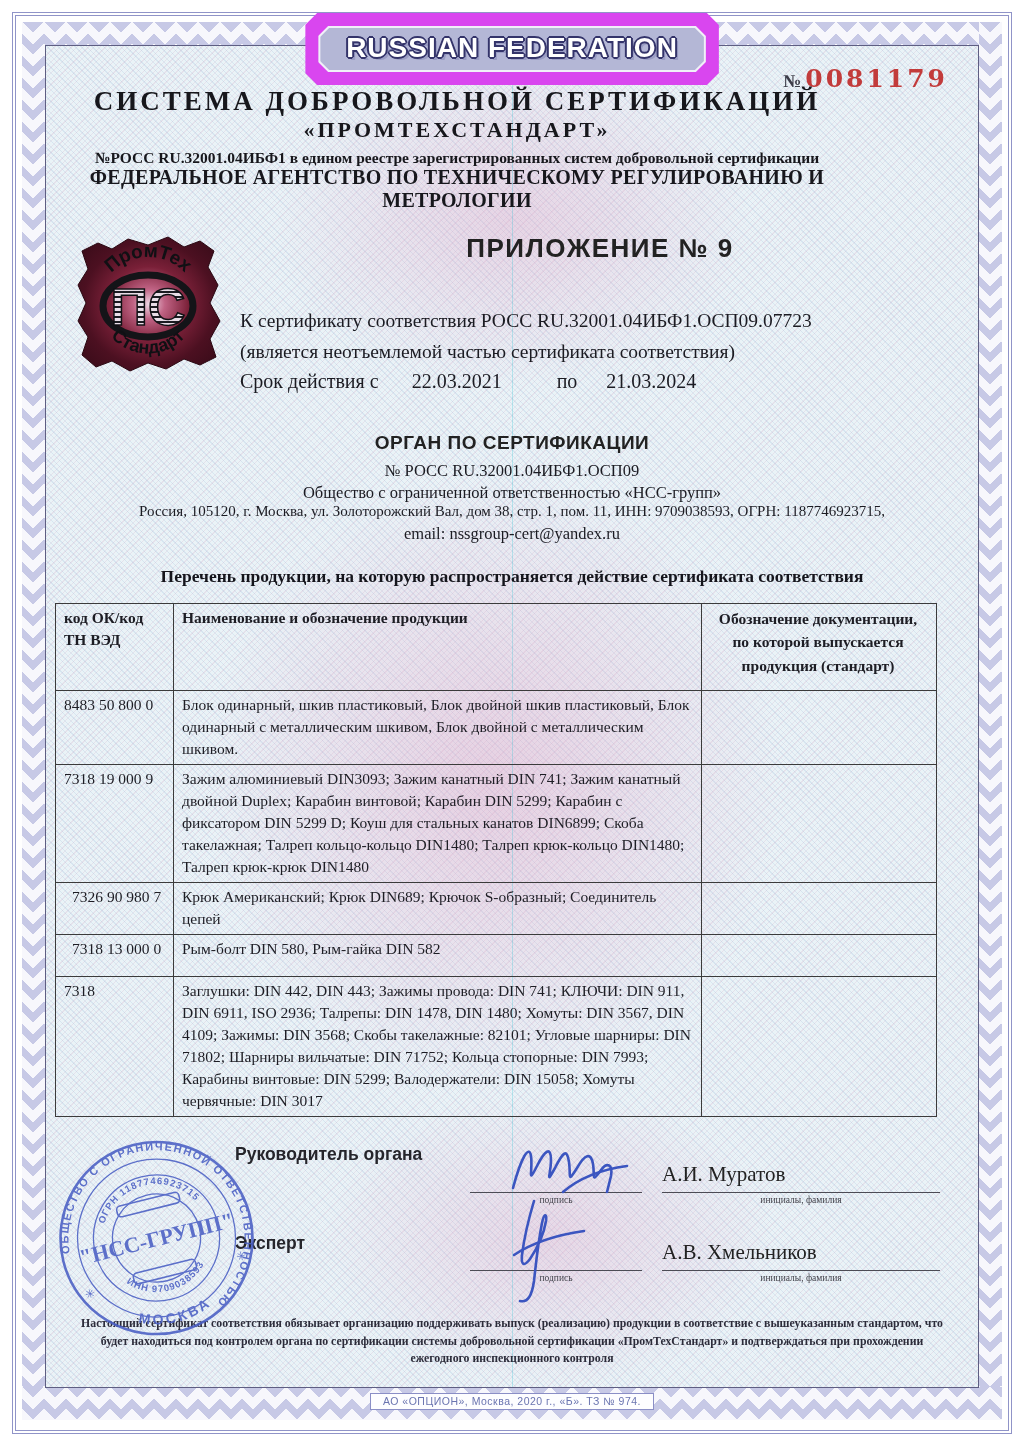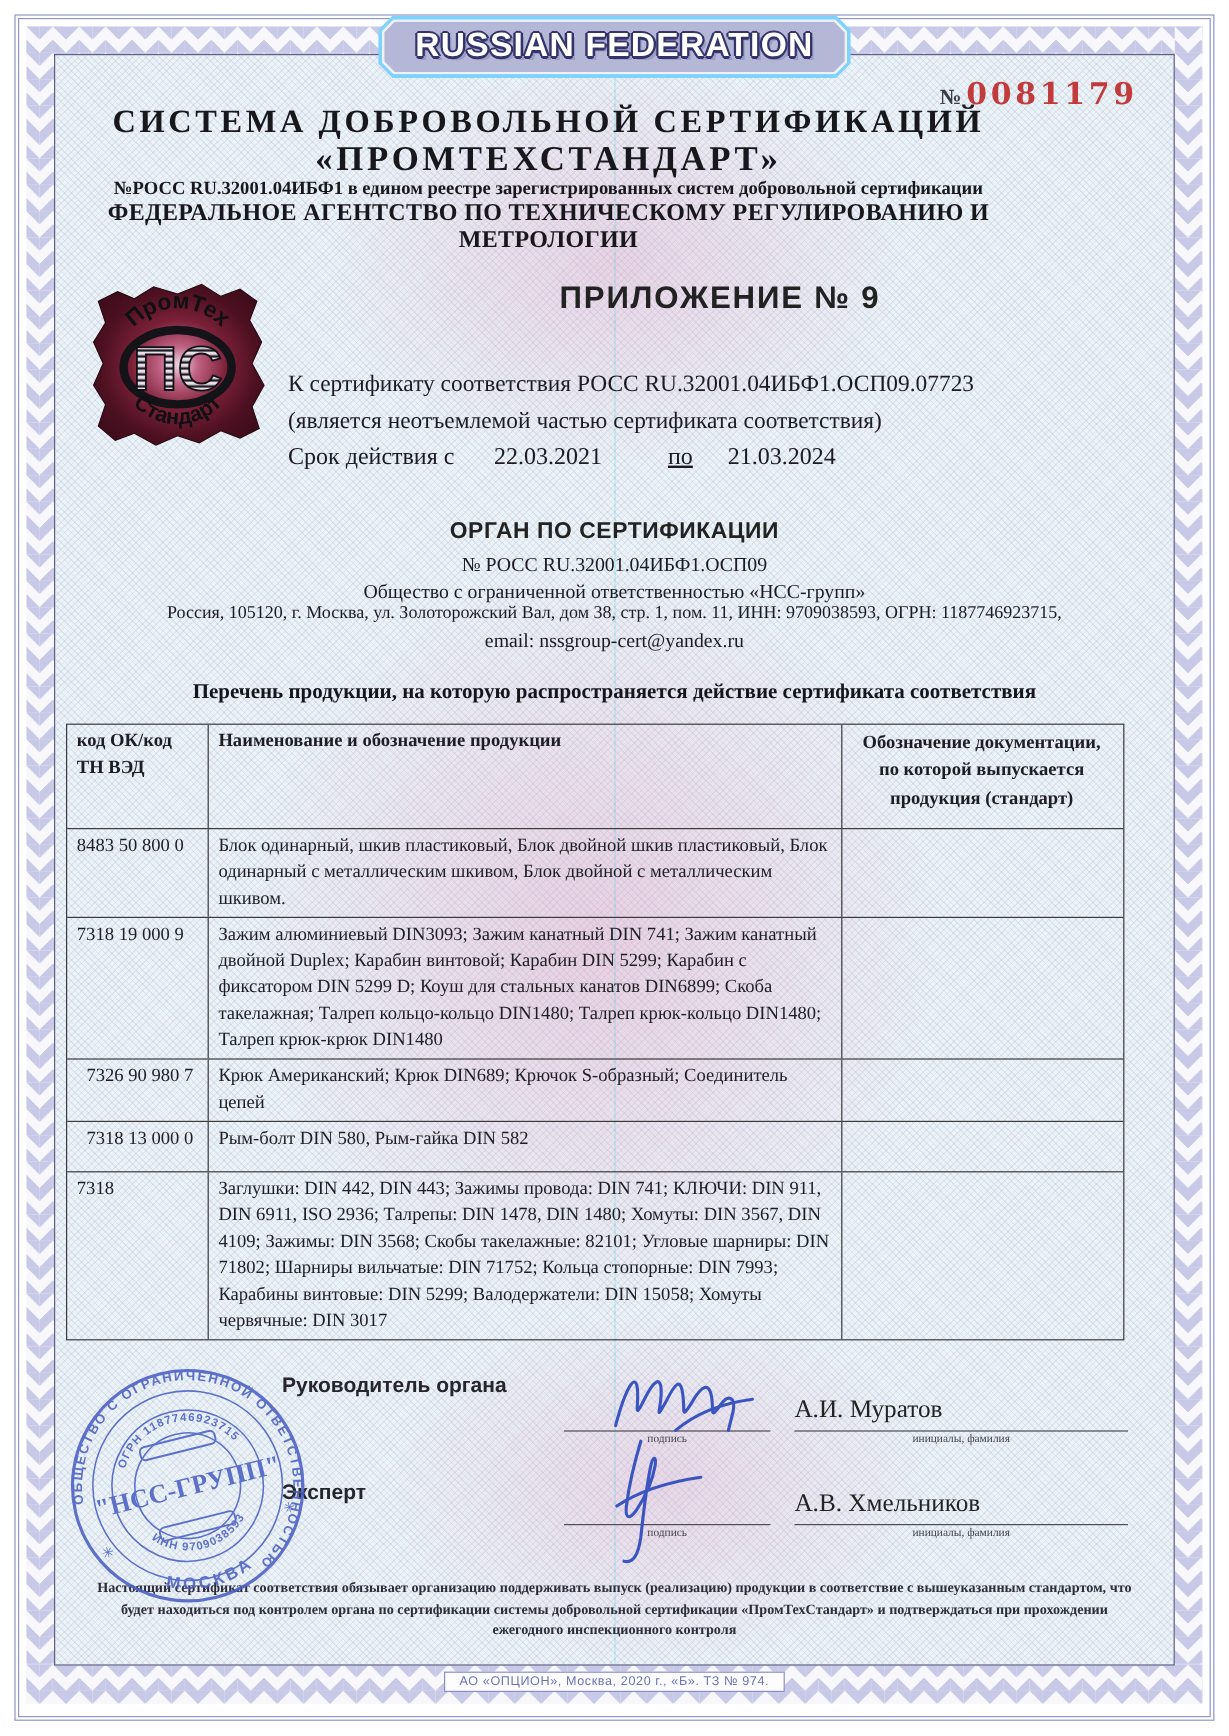--- a/index.html
+++ b/index.html
@@ -26,47 +26,47 @@
     background-image:
       radial-gradient(ellipse 340px 240px at 50% 13%, rgba(224,162,198,.38), rgba(224,162,198,0) 70%),
       radial-gradient(ellipse 400px 430px at 48% 55%, rgba(226,166,200,.46), rgba(226,166,200,0) 72%),
       radial-gradient(ellipse 320px 210px at 54% 89%, rgba(224,162,198,.34), rgba(224,162,198,0) 70%),
       repeating-linear-gradient(45deg, rgba(108,150,198,.15) 0 1px, transparent 1px 4px),
       repeating-linear-gradient(-45deg, rgba(192,120,164,.14) 0 1px, transparent 1px 4px);}
   .content-bg::after{content:"";position:absolute;left:50%;top:0;bottom:0;width:1px;background:rgba(60,200,215,.30);}
 
   
   .banner{position:absolute;left:50%;top:13px;transform:translateX(-50%);z-index:6;
-    background:#7dd3fc;padding:3px;clip-path:polygon(12px 0,calc(100% - 12px) 0,100% 12px,100% calc(100% - 12px),calc(100% - 12px) 100%,12px 100%,0 calc(100% - 12px),0 12px);}
+    background:#d946ef;padding:13px;clip-path:polygon(12px 0,calc(100% - 12px) 0,100% 12px,100% calc(100% - 12px),calc(100% - 12px) 100%,12px 100%,0 calc(100% - 12px),0 12px);}
   .banner-mid{background:#f0f0f8;padding:2px;clip-path:polygon(10px 0,calc(100% - 10px) 0,100% 10px,100% calc(100% - 10px),calc(100% - 10px) 100%,10px 100%,0 calc(100% - 10px),0 10px);}
   .banner-in{background:#b4b7d6;padding:4px 26px 6px 26px;clip-path:polygon(9px 0,calc(100% - 9px) 0,100% 9px,100% calc(100% - 9px),calc(100% - 9px) 100%,9px 100%,0 calc(100% - 9px),0 9px);}
   .banner-text{font-family:"Liberation Sans",sans-serif;font-weight:bold;font-size:28px;letter-spacing:1px;color:#fff;white-space:nowrap;
     text-shadow:-2px 0 #34346a,2px 0 #34346a,0 -2px #34346a,0 2px #34346a,-1px -1px #34346a,1px 1px #34346a,-1px 1px #34346a,1px -1px #34346a,3px 3px 0 #9a9dc4;}
 
   
   .cert-no{position:absolute;top:64px;right:76px;z-index:5;white-space:nowrap;}
   .cert-no .pref{font-size:18px;color:#3c3c48;font-weight:bold;}
   .cert-no .digits{font-family:"DejaVu Serif",serif;font-size:25px;color:#c23b3b;letter-spacing:3px;font-weight:bold;text-align:right;}
 
   
   .hdr{position:absolute;left:45px;width:824px;text-align:center;color:#17171c;z-index:5;}
   .t1{top:86px;font-size:27px;letter-spacing:3px;font-weight:600;}
-  .t2{top:117px;font-size:29px;letter-spacing:3px;font-weight:600;}
+  .t2{top:117px;font-size:22px;letter-spacing:3px;font-weight:600;}
   .t3{top:149px;font-size:15.5px;font-weight:bold;}
   .t4{top:166px;font-size:20px;font-weight:bold;letter-spacing:.3px;}
 
   
   .logo{position:absolute;left:72px;top:233px;z-index:5;}
 
   
   .apx-title{position:absolute;left:240px;top:233px;width:720px;text-align:center;font-family:"Liberation Sans",sans-serif;font-weight:bold;font-size:26px;letter-spacing:1.5px;color:#222;z-index:5;}
   .apx-lines{position:absolute;left:240px;top:305px;width:720px;font-size:19.5px;line-height:1.6;color:#1b1b22;z-index:5;}
   .validity{position:absolute;left:240px;top:370px;font-size:20px;color:#1b1b22;z-index:5;white-space:nowrap;}
   .validity .vfrom{margin-left:28px;}
-  .validity .vpo{margin-left:50px;text-decoration:underline;}
+  .validity .vpo{margin-left:50px;}
   .validity .vto{margin-left:24px;}
 
   
   .org{position:absolute;left:45px;width:934px;text-align:center;color:#1b1b22;z-index:5;}
   .org-title{top:432px;font-family:"Liberation Sans",sans-serif;font-weight:bold;font-size:19px;letter-spacing:.5px;color:#222;}
   .org-no{top:461px;font-size:16.5px;}
   .org-co{top:483px;font-size:16.5px;}
   .org-addr{top:503px;font-size:15px;}
   .org-mail{top:524px;font-size:16.5px;}
 

